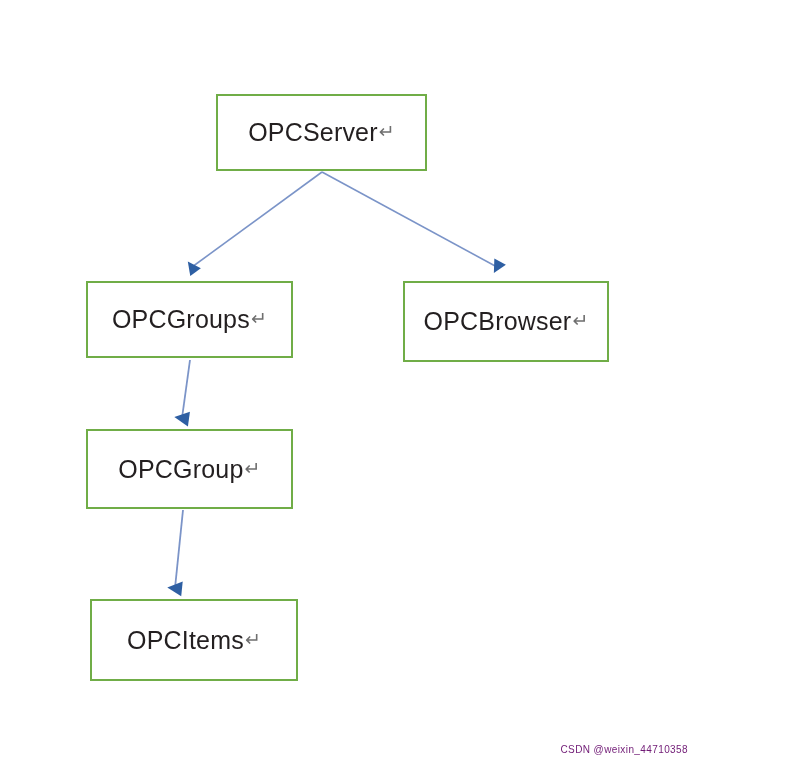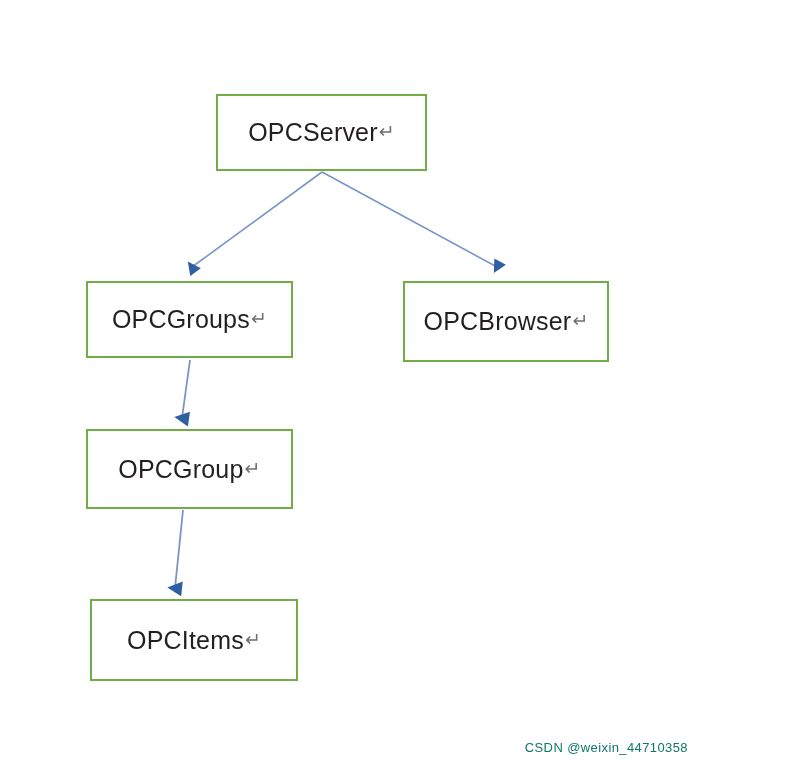--- a/index.html
+++ b/index.html
@@ -57,22 +57,22 @@
   #node-opcgroups  { left: 86px;  top: 281px; width: 207px; height: 77px; }
   #node-opcbrowser { left: 403px; top: 281px; width: 206px; height: 81px; }
   #node-opcgroup   { left: 86px;  top: 429px; width: 207px; height: 80px; }
   #node-opcitems   { left: 90px;  top: 599px; width: 208px; height: 82px; }
 
   #watermark {
     position: absolute;
     right: 12px;
     bottom: 10px;
     font-family: "Liberation Sans", sans-serif;
-    font-size: 13px;
-    color: #0f766e;
+    font-size: 10px;
+    color: #701a75;
     letter-spacing: 0.4px;
     white-space: nowrap;
   }
 </style>
 </head>
 <body>
 
 <div id="canvas">
 
   <svg class="edges" viewBox="0 0 792 765" width="792" height="765" xmlns="http://www.w3.org/2000/svg">

